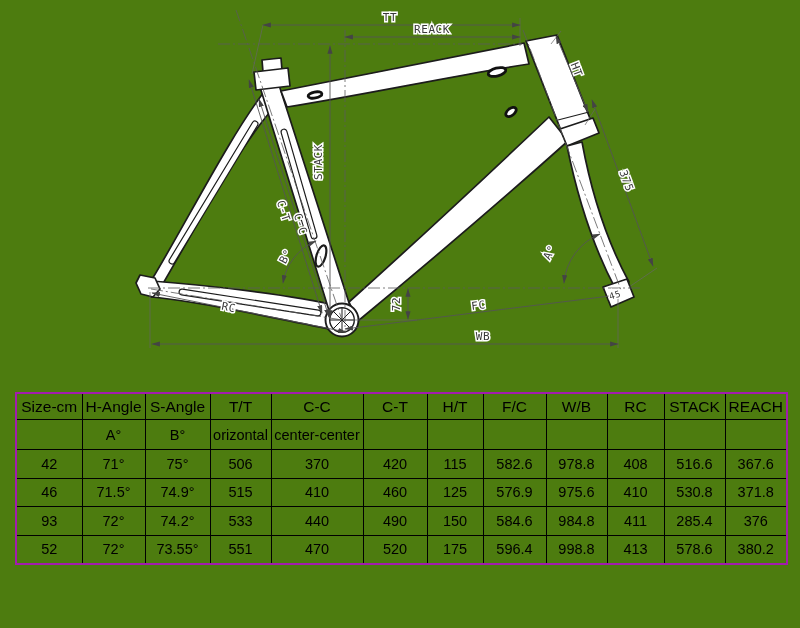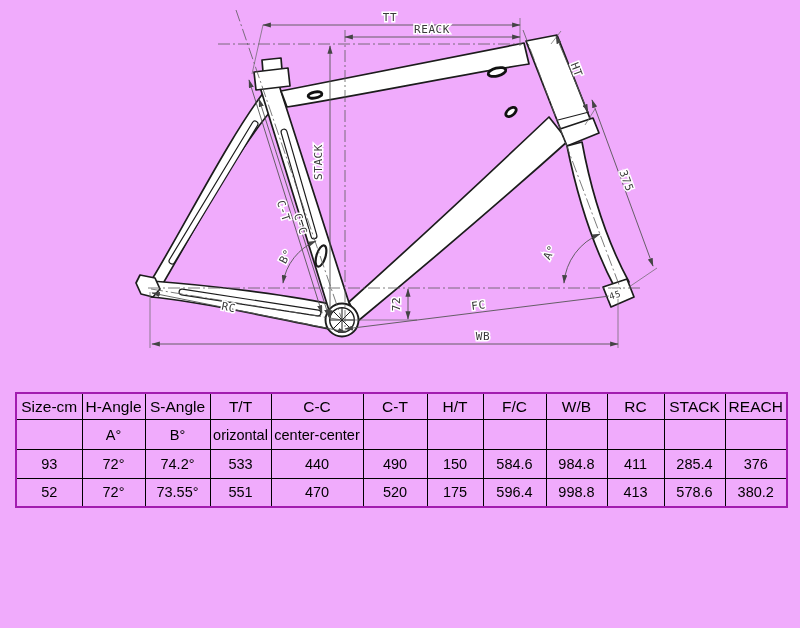--- a/index.html
+++ b/index.html
@@ -1,17 +1,17 @@
 <!DOCTYPE html>
 <html><head>
 <meta charset="utf-8">
 <style>
   html,body{margin:0;padding:0;background:#fff;}
   body{width:800px;height:628px;position:relative;font-family:"Liberation Sans",sans-serif;}
-  .stage{position:absolute;left:0;top:0;width:800px;height:628px;background:#f0abfc;overflow:hidden;}
+  .stage{position:absolute;left:0;top:0;width:800px;height:628px;background:#4d7c0f;overflow:hidden;}
   svg{position:absolute;left:0;top:0;}
 
   
   .tube{fill:#fff;stroke:#1c1c1c;stroke-width:1.7;stroke-linejoin:round;}
   .thin{fill:none;stroke:#1c1c1c;stroke-width:1.1;}
   .capb{stroke:#1c1c1c;stroke-width:7;stroke-linecap:round;fill:none;}
   .capw{stroke:#fff;stroke-width:4.6;stroke-linecap:round;fill:none;}
   .port{fill:#fff;stroke:#111;stroke-width:2.8;}
   .cl{fill:none;stroke:#5a5a5a;stroke-width:0.8;stroke-dasharray:12 3 2 3;}
   .dim{fill:none;stroke:#555;stroke-width:0.9;}
@@ -181,20 +181,48 @@
           <td></td>
           <td></td>
           <td></td>
           <td></td>
           <td></td>
           <td></td>
         </tr>
     </thead>
     <tbody id="geo-body">
         <tr>
+          <td>42</td>
+          <td>71°</td>
+          <td>75°</td>
+          <td>506</td>
+          <td>370</td>
+          <td>420</td>
+          <td>115</td>
+          <td>582.6</td>
+          <td>978.8</td>
+          <td>408</td>
+          <td>516.6</td>
+          <td>367.6</td>
+        </tr>
+        <tr>
+          <td>46</td>
+          <td>71.5°</td>
+          <td>74.9°</td>
+          <td>515</td>
+          <td>410</td>
+          <td>460</td>
+          <td>125</td>
+          <td>576.9</td>
+          <td>975.6</td>
+          <td>410</td>
+          <td>530.8</td>
+          <td>371.8</td>
+        </tr>
+        <tr>
           <td>93</td>
           <td>72°</td>
           <td>74.2°</td>
           <td>533</td>
           <td>440</td>
           <td>490</td>
           <td>150</td>
           <td>584.6</td>
           <td>984.8</td>
           <td>411</td>

